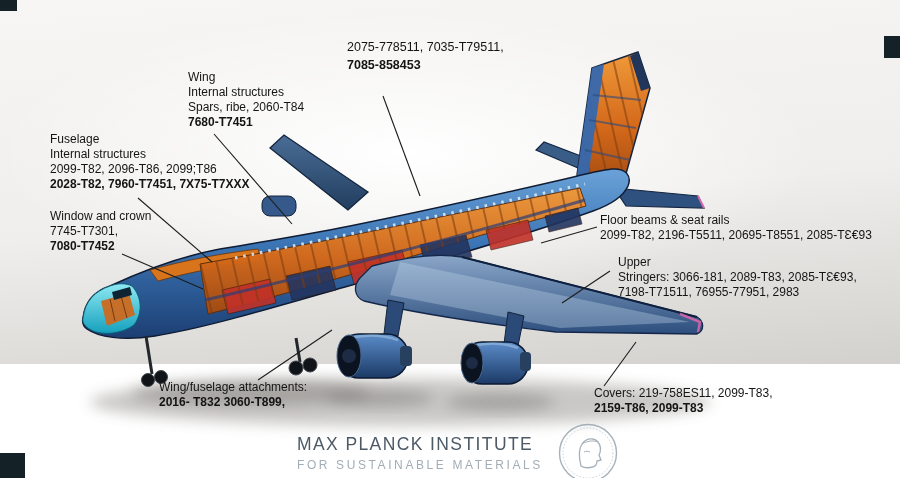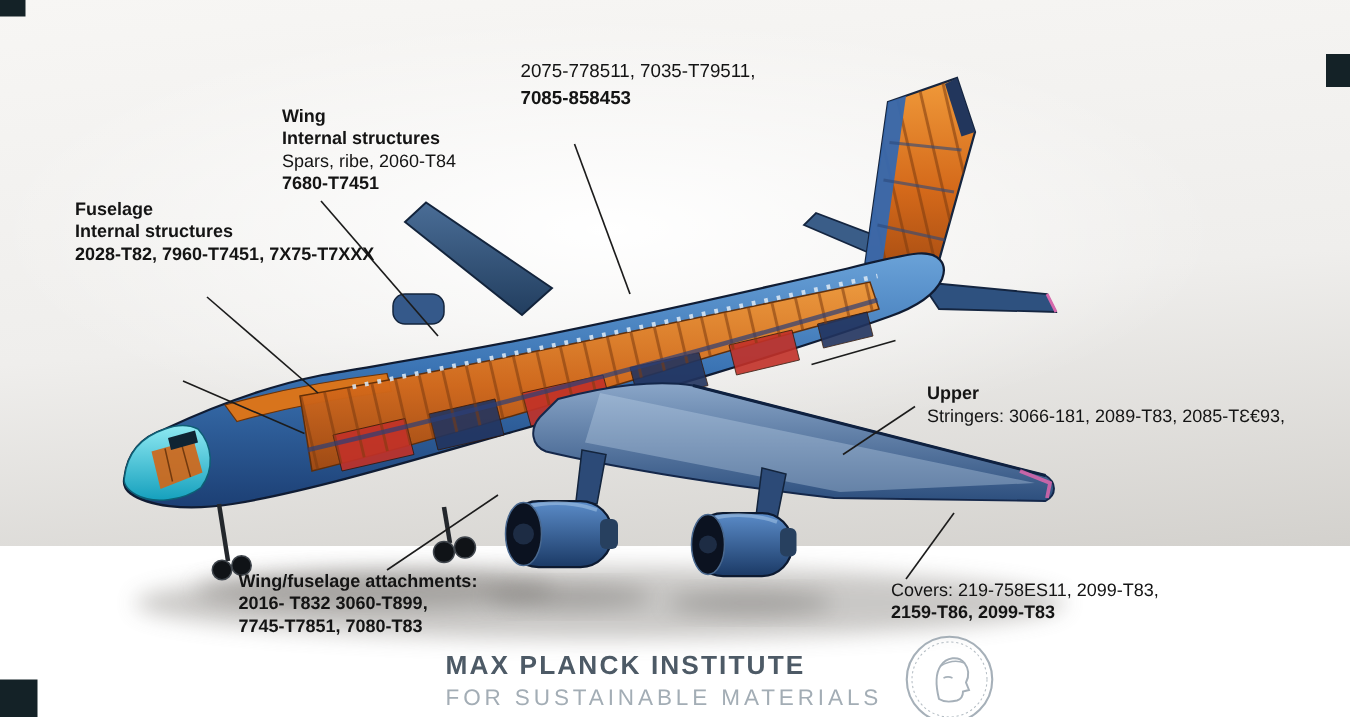--- a/index.html
+++ b/index.html
@@ -6,27 +6,27 @@
   html,body{width:900px;height:478px;overflow:hidden}
   .canvas{
     position:relative;width:900px;height:364px;
     font-family:"Liberation Sans",sans-serif;
     background:
       radial-gradient(ellipse 70% 60% at 45% 42%, #ffffff 0%, rgba(255,255,255,0) 65%),
       linear-gradient(175deg,#f7f6f4 0%,#efeeec 55%,#d3d1cd 100%);
   }
   svg.scene{position:absolute;left:0;top:0;z-index:1}
   .label{position:absolute;color:#141414;font-size:12px;line-height:15px;white-space:nowrap;z-index:5}
-  .label .t{font-weight:700}
+  .label .t{font-weight:400}
   .label .b{font-weight:700}
   .lh18{font-size:12.5px;line-height:18px}
   .footer{position:absolute;left:297px;top:422px;display:flex;align-items:center;gap:14px;z-index:5}
   .footer-text{display:flex;flex-direction:column}
-  .org{font-size:17.5px;font-weight:700;letter-spacing:1.4px;color:#4d5a66}
-  .tagline{font-size:15px;letter-spacing:2.6px;color:#a3adb5;margin-top:3px}
+  .org{font-size:17.5px;font-weight:400;letter-spacing:1.4px;color:#4d5a66}
+  .tagline{font-size:12px;letter-spacing:2.6px;color:#a3adb5;margin-top:3px}
   .corner{position:absolute;background:#142227;z-index:6}
   .corner.tl{left:0;top:0;width:17px;height:11px}
   .corner.bl{left:0;top:453px;width:25px;height:25px}
   .corner.r{left:884px;top:36px;width:16px;height:22px}
 </style>
 </head>
 <body>
 
 <div class="canvas">
 
@@ -183,34 +183,44 @@
   <div class="label" style="left:188px;top:70px">
     <div class="t">Wing</div>
     <div class="t">Internal structures</div>
     <div>Spars, ribe, 2060-T84</div>
     <div class="b">7680-T7451</div>
   </div>
 
   <div class="label" style="left:50px;top:132px">
     <div class="t">Fuselage</div>
     <div class="t">Internal structures</div>
+    <div>2099-T82, 2096-T86, 2099;T86</div>
     <div class="b">2028-T82, 7960-T7451, 7X75-T7XXX</div>
   </div>
 
-
+  <div class="label" style="left:50px;top:209px">
+    <div class="t">Window and crown</div>
+    <div>7745-T7301,</div>
+    <div class="b">7080-T7452</div>
+  </div>
+
+  <div class="label" style="left:600px;top:213px">
+    <div class="t">Floor beams &amp; seat rails</div>
+    <div>2099-T82, 2196-T5511,  20695-T8551, 2085-TƐ€93</div>
+  </div>
 
   <div class="label" style="left:618px;top:255px">
     <div class="t">Upper</div>
     <div>Stringers: 3066-181, 2089-T83, 2085-TƐ€93,</div>
+    <div>7198-T71511, 76955-77951, 2983</div>
   </div>
 
   <div class="label" style="left:159px;top:380px">
     <div class="t">Wing/fuselage attachments:</div>
     <div class="b">2016- T832 3060-T899,</div>
-    <div class="b">7745-T7851, 7080-T83</div>
   </div>
 
   <div class="label" style="left:594px;top:386px">
     <div>Covers: 219-758ES11, 2099-T83,</div>
     <div class="b">2159-T86, 2099-T83</div>
   </div>
 
   <div class="footer">
     <div class="footer-text">
       <div class="org">MAX PLANCK INSTITUTE</div>

